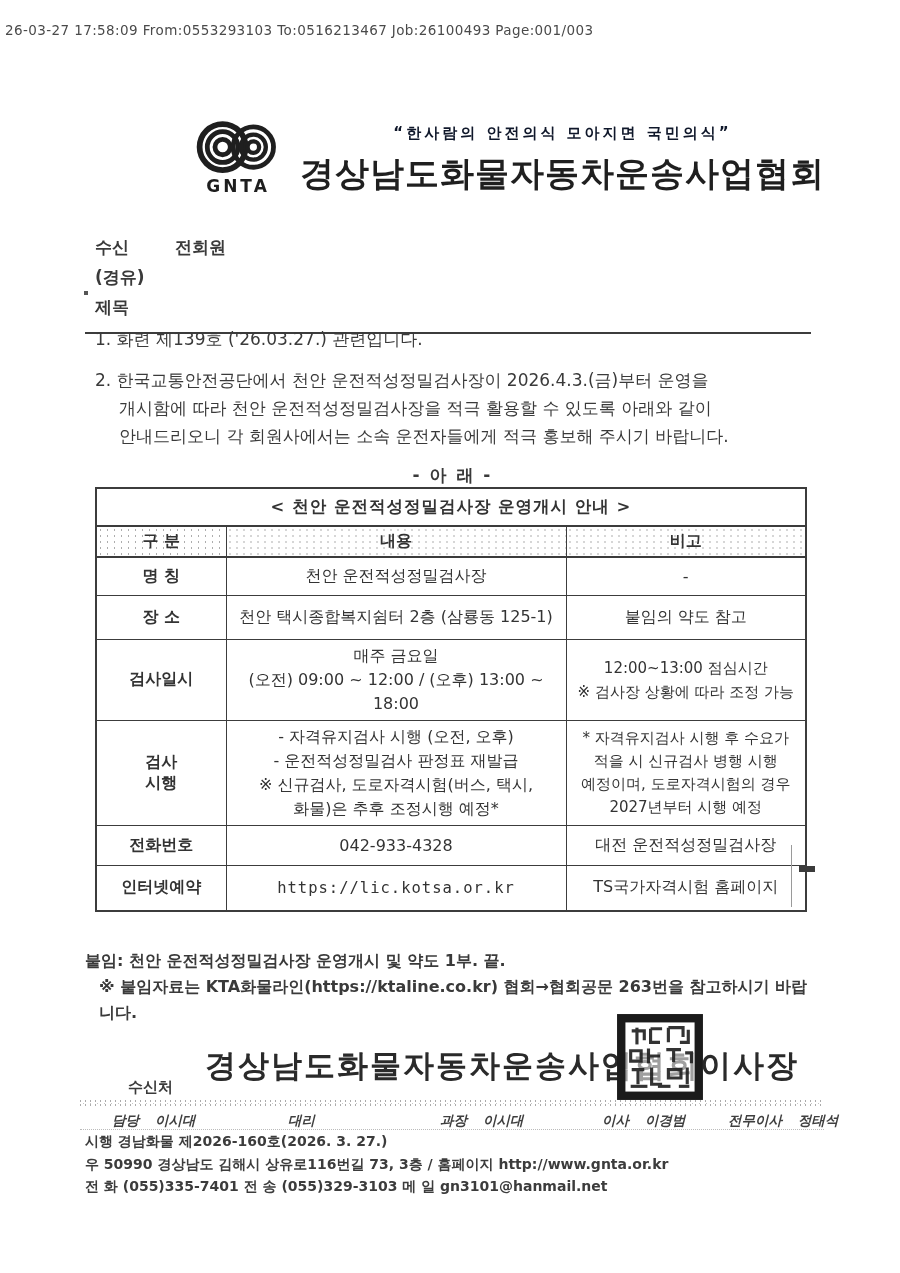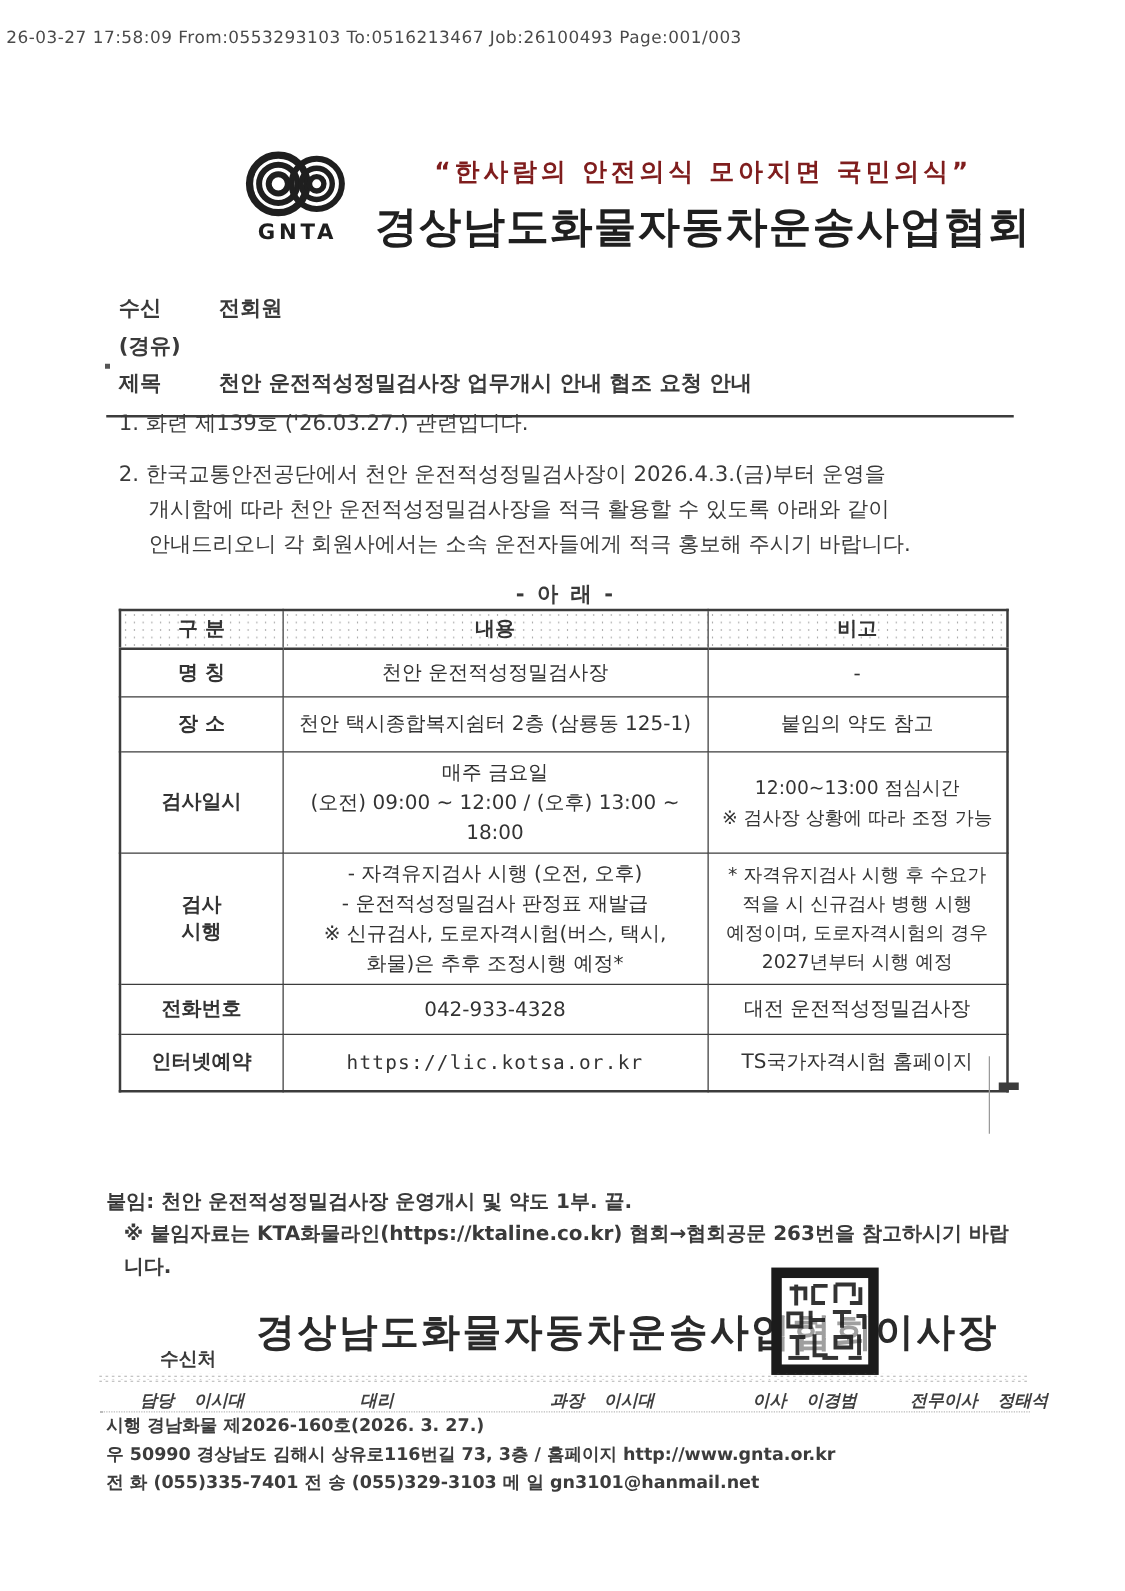--- a/index.html
+++ b/index.html
@@ -23,22 +23,22 @@
   
   .letterhead {
     position:absolute; top:118px; left:190px;
     display:flex; align-items:flex-start; gap:14px;
   }
   .logo-block { width:96px; text-align:center; }
   .logo-block svg { display:block; margin:0 auto; }
   .logo-text { font-size:17px; font-weight:bold; letter-spacing:3px; color:#1e1e1e; margin-top:-4px; }
   .letterhead-text { padding-top:6px; }
   .slogan {
-    text-align:center; font-size:20px; font-weight:bold;
-    letter-spacing:3px; color:#7f1d1d; margin-bottom:8px; white-space:nowrap;
+    text-align:center; font-size:15px; font-weight:bold;
+    letter-spacing:3px; color:#0f172a; margin-bottom:8px; white-space:nowrap;
   }
   .org-name {
     font-size:34px; font-weight:800; letter-spacing:1px;
     color:#1f1f1f; white-space:nowrap;
   }
 
   
   .recipient {
     position:absolute; top:232px; left:85px; width:726px;
     border-bottom:2px solid #3c3c3c; padding:0 0 10px 10px;
@@ -153,40 +153,42 @@
 <div class="recipient">
   <div class="recipient-row">
     <span class="recipient-label">수신</span>
     <span class="recipient-value">전회원</span>
   </div>
   <div class="recipient-row">
     <span class="recipient-label">(경유)</span>
   </div>
   <div class="recipient-row">
     <span class="recipient-label">제목</span>
-    <span class="recipient-value">천안 운전적성정밀검사장 업무개시 안내 협조 요청 안내</span>
   </div>
 </div>
 <div class="edge-dot"></div>
 
 <div class="doc-body">
   <div class="para1">1. 화련 제139호 ('26.03.27.) 관련입니다.</div>
   <div class="para2">2. 한국교통안전공단에서  천안  운전적성정밀검사장이  2026.4.3.(금)부터  운영을
 개시함에 따라 천안 운전적성정밀검사장을 적극 활용할 수 있도록 아래와 같이
 안내드리오니 각 회원사에서는 소속 운전자들에게 적극 홍보해 주시기 바랍니다.</div>
   <div class="below-label">- 아   래 -</div>
 </div>
 
 <table class="info-table">
   <colgroup>
       <col class="col-cat">
       <col class="col-content">
       <col class="col-note">
     </colgroup>
   <tbody>
+  <tr class="tbl-title">
+    <td colspan="3">&lt; 천안 운전적성정밀검사장 운영개시 안내 &gt;</td>
+  </tr>
   <tr class="tbl-head">
     <th>구 분</th>
     <th>내용</th>
     <th>비고</th>
   </tr>
   <tr class="r-name">
     <td class="cell-label">명 칭</td>
     <td>천안 운전적성정밀검사장</td>
     <td>-</td>
   </tr>

